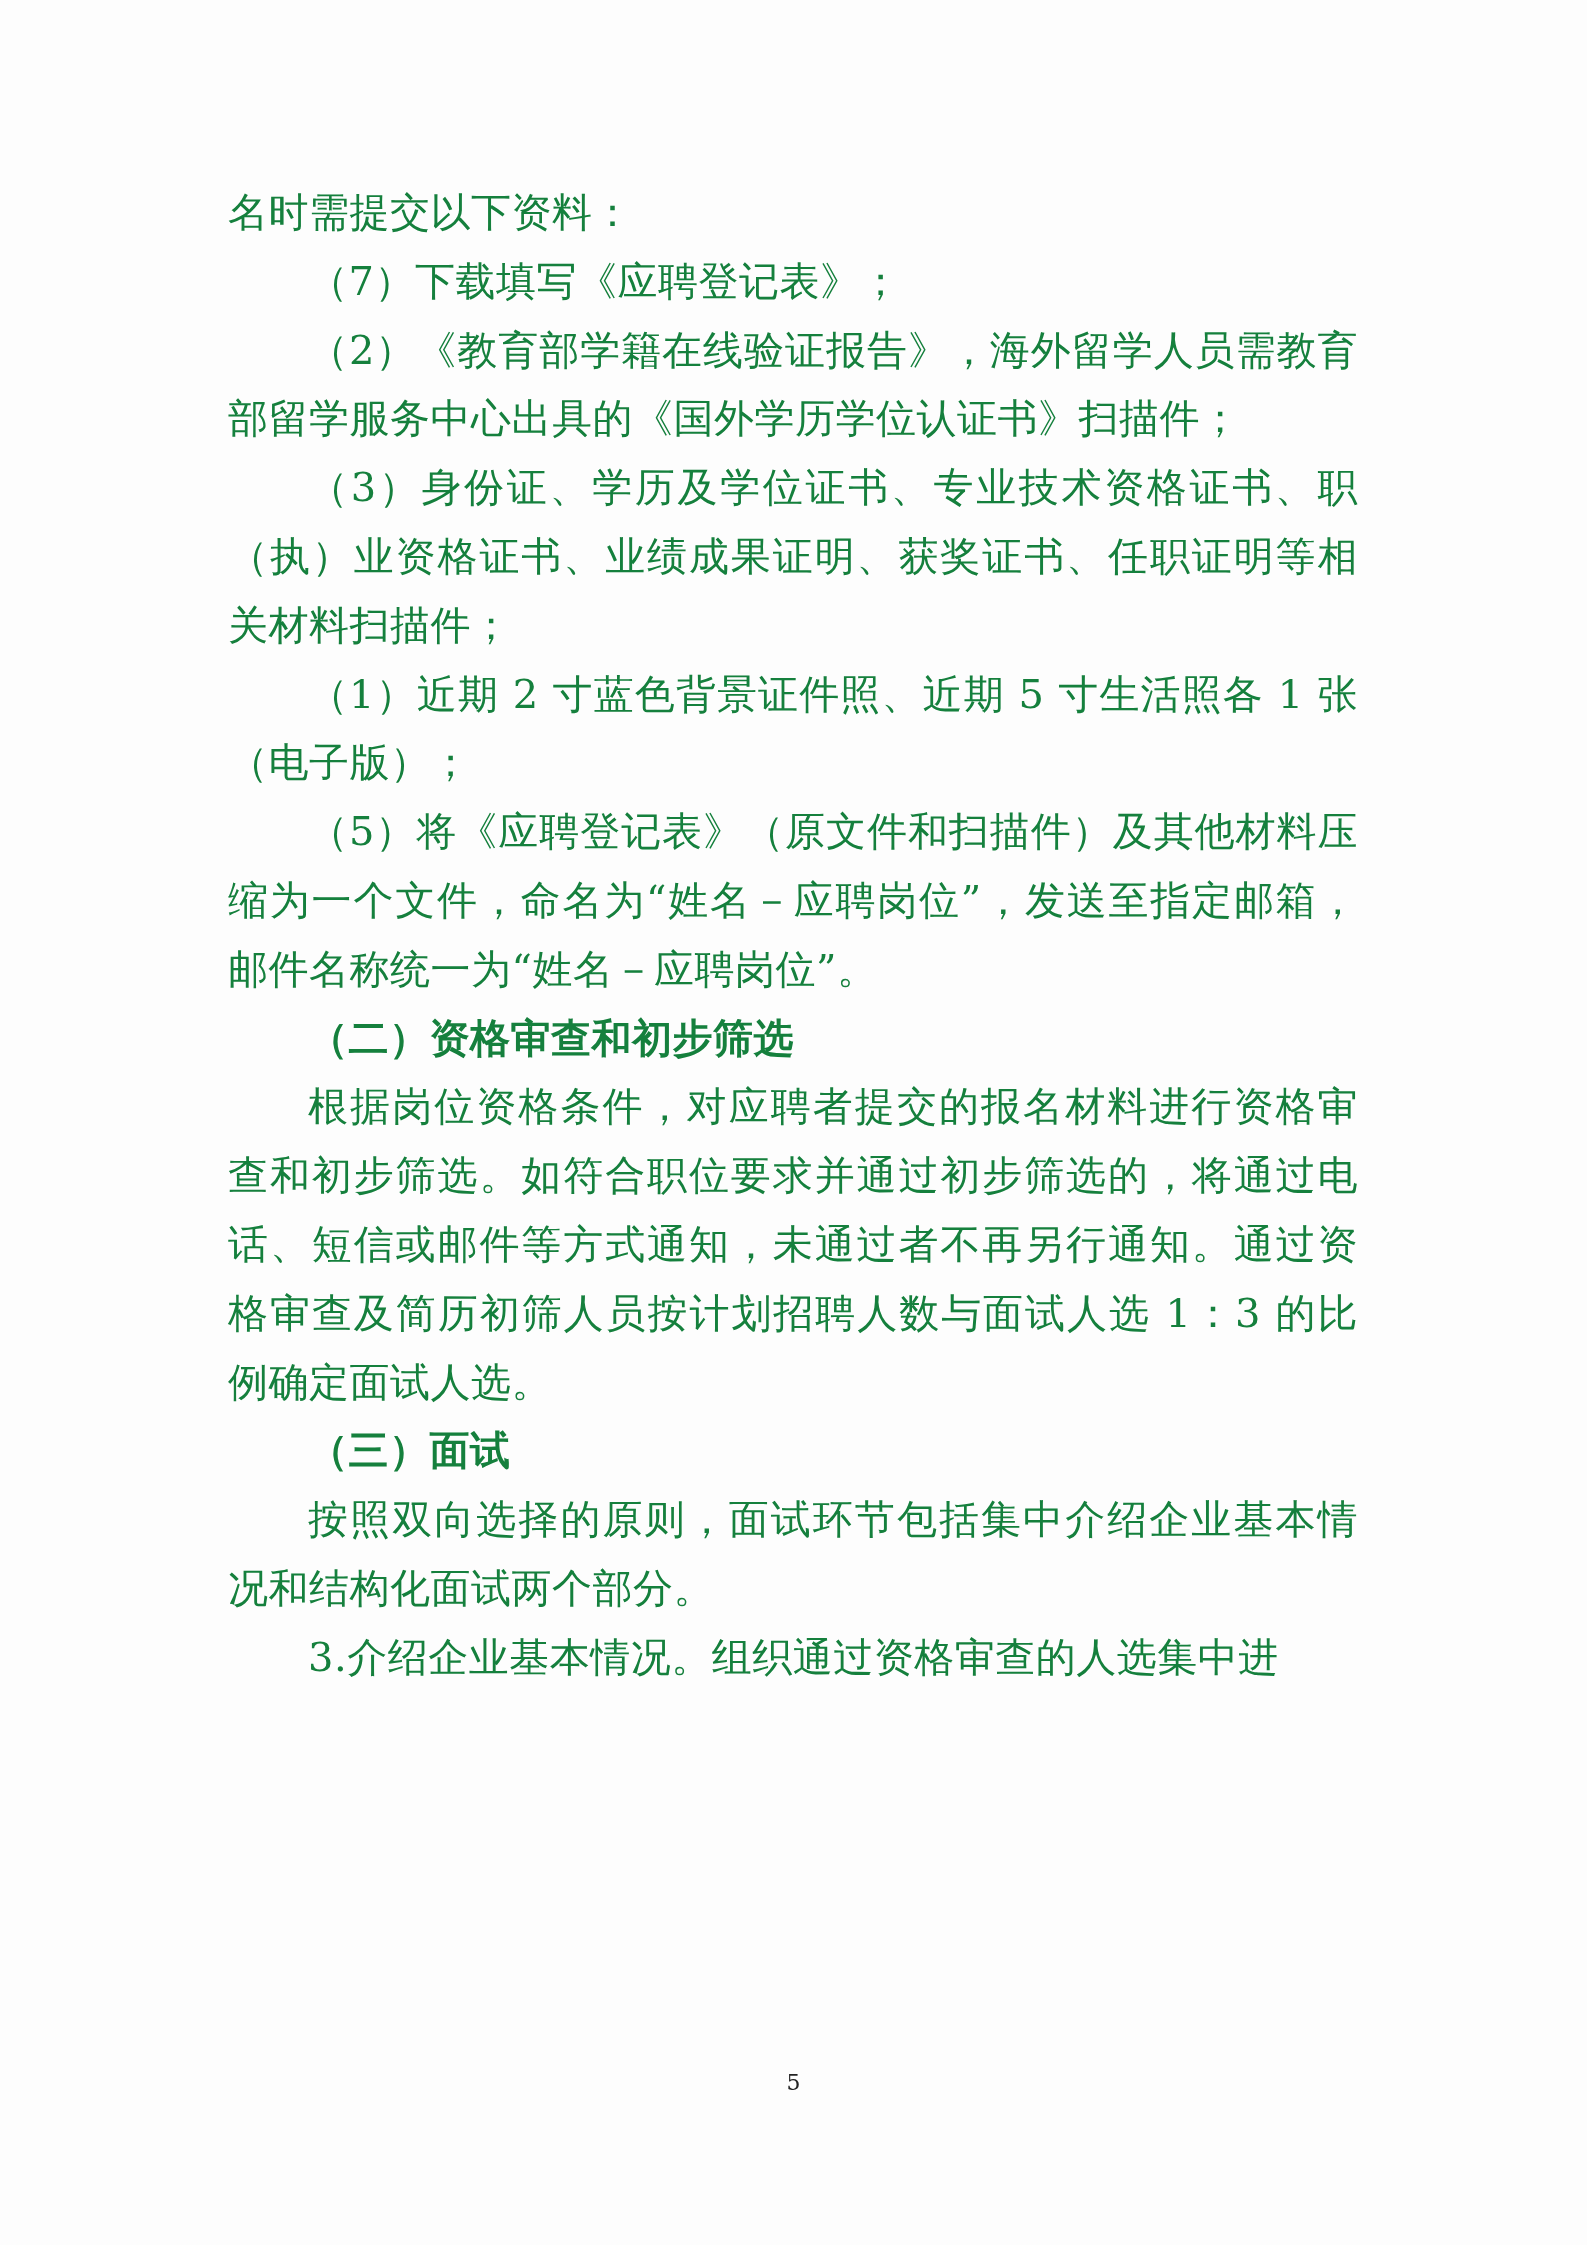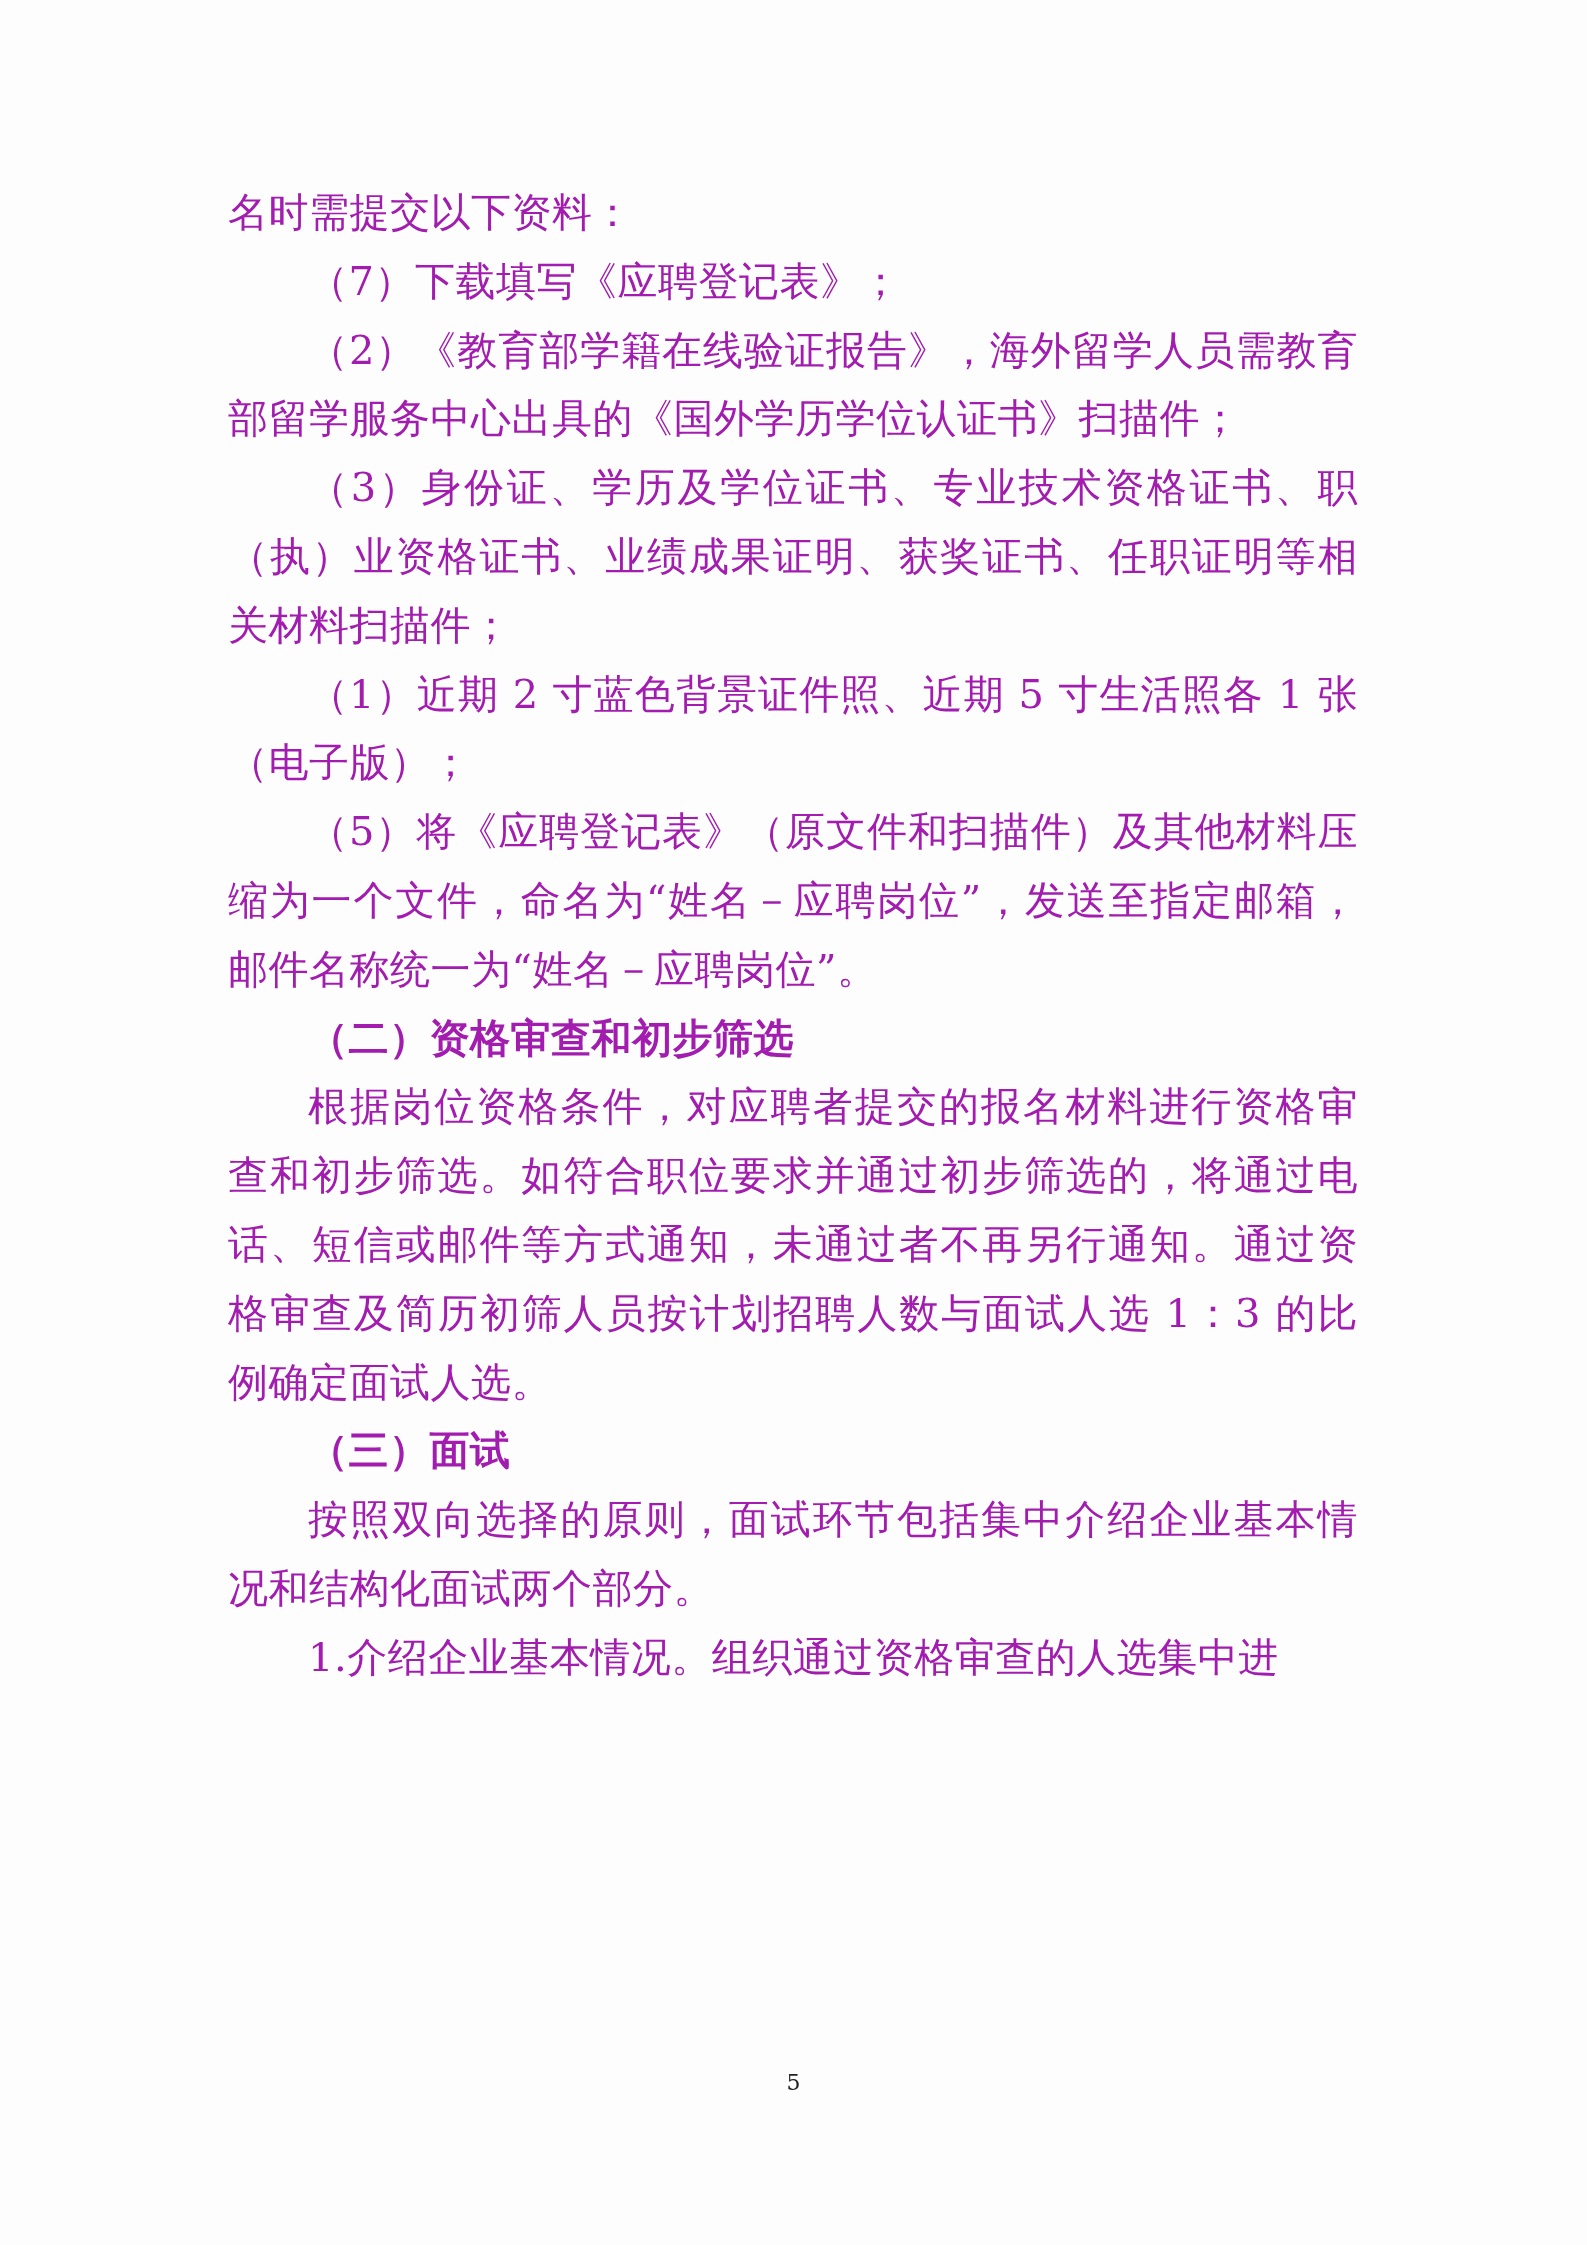--- a/index.html
+++ b/index.html
@@ -29,21 +29,21 @@
     top: 178px;
     width: 1130px;
   }
   p {
     margin: 0;
     font-size: 40px;
     line-height: 1.72;
     text-align: justify;
     text-justify: inter-ideograph;
     letter-spacing: 0.5px;
-    color: #a21caf;
+    color: #15803d;
   }
   p.indent {
     text-indent: 80px;
   }
   p.heading {
     text-indent: 80px;
     font-weight: 700;
   }
   .page-number {
     position: absolute;
@@ -64,16 +64,16 @@
     <p class="">名时需提交以下资料：</p>
     <p class="indent">（7）下载填写《应聘登记表》；</p>
     <p class="indent">（2）《教育部学籍在线验证报告》，海外留学人员需教育部留学服务中心出具的《国外学历学位认证书》扫描件；</p>
     <p class="indent">（3）身份证、学历及学位证书、专业技术资格证书、职（执）业资格证书、业绩成果证明、获奖证书、任职证明等相关材料扫描件；</p>
     <p class="indent">（1）近期 2 寸蓝色背景证件照、近期 5 寸生活照各 1 张（电子版）；</p>
     <p class="indent">（5）将《应聘登记表》（原文件和扫描件）及其他材料压缩为一个文件，命名为“姓名－应聘岗位”，发送至指定邮箱，邮件名称统一为“姓名－应聘岗位”。</p>
     <p class="heading">（二）资格审查和初步筛选</p>
     <p class="indent">根据岗位资格条件，对应聘者提交的报名材料进行资格审查和初步筛选。如符合职位要求并通过初步筛选的，将通过电话、短信或邮件等方式通知，未通过者不再另行通知。通过资格审查及简历初筛人员按计划招聘人数与面试人选 1：3 的比例确定面试人选。</p>
     <p class="heading">（三）面试</p>
     <p class="indent">按照双向选择的原则，面试环节包括集中介绍企业基本情况和结构化面试两个部分。</p>
-    <p class="indent">1.介绍企业基本情况。组织通过资格审查的人选集中进</p>
+    <p class="indent">3.介绍企业基本情况。组织通过资格审查的人选集中进</p>
   </div>
   <div class="page-number">5</div>
 </div>
 
 </body></html>

